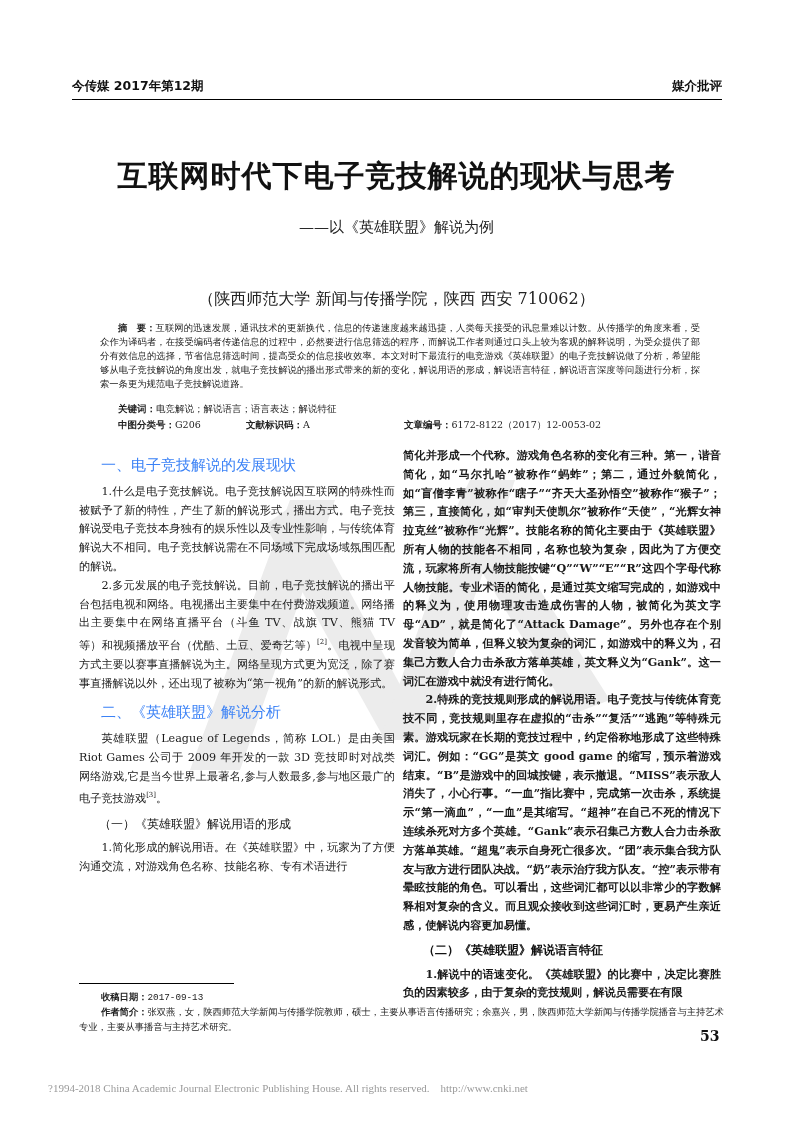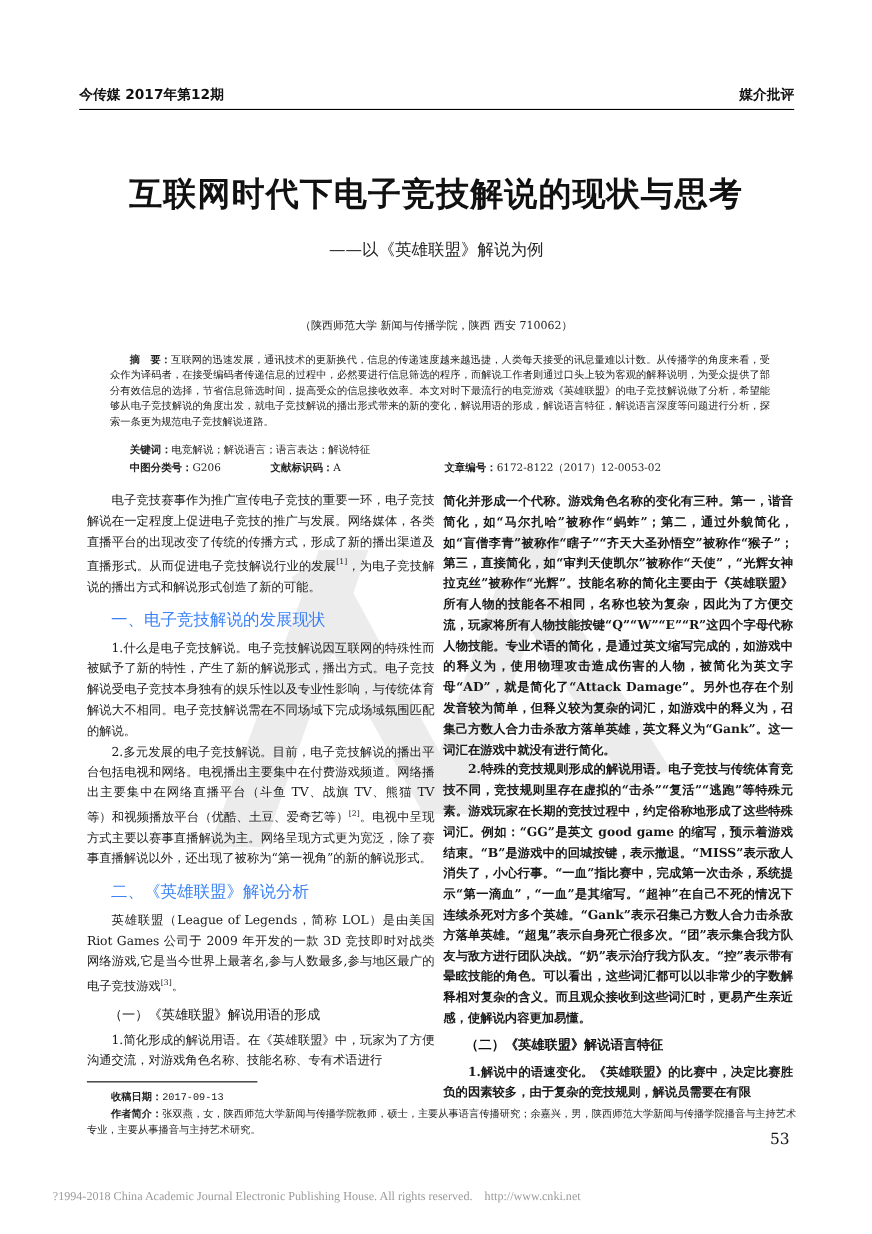--- a/index.html
+++ b/index.html
@@ -7,38 +7,38 @@
          font-family: "DejaVu Serif", "Liberation Serif", serif; color: #1a1a1a; }
   .page { position: absolute; left: 0; top: 0; width: 793px; height: 1122px; }
   .watermark { position: absolute; left: 170px; top: 440px; width: 460px; height: 340px; pointer-events: none; z-index: 0; }
   .header { position: absolute; left: 72px; top: 75px; width: 650px; height: 24px;
             border-bottom: 1.5px solid #000; display: flex; justify-content: space-between; align-items: flex-end; }
   .header span { font-family: "DejaVu Sans", "Liberation Sans", sans-serif; font-size: 12.5px; font-weight: bold; padding-bottom: 4px; color: #111; }
   .title { position: absolute; left: 0; width: 793px; top: 156px; text-align: center;
            font-family: "DejaVu Sans", "Liberation Sans", sans-serif; font-size: 30px; font-weight: bold; letter-spacing: 1px; color: #111; }
   .subtitle { position: absolute; left: 0; width: 793px; top: 218px; text-align: center; font-size: 15px; color: #222; }
   .authors { position: absolute; left: 0; width: 793px; top: 254px; text-align: center; font-size: 17px; letter-spacing: 2px; color: #111; }
-  .affil { position: absolute; left: 0; width: 793px; top: 289px; text-align: center; font-size: 10px; color: #222; }
+  .affil { position: absolute; left: 0; width: 793px; top: 289px; text-align: center; font-size: 16px; color: #222; }
   .abstract { position: absolute; left: 100px; top: 321px; width: 600px; font-size: 9.3px; line-height: 14px; color: #222; text-align: justify; text-indent: 18px; }
   .abstract b { font-weight: bold; }
   .meta { position: absolute; left: 118px; font-size: 9.5px; color: #222; }
   .meta b { font-weight: bold; }
   .col { position: absolute; top: 446px; width: 316px; font-size: 11.2px; line-height: 18.8px; color: #1a1a1a; z-index: 1; }
   .col.left { left: 79px; }
   .col.right { left: 403px; width: 318px; font-weight: bold; }
   .col p { margin: 0; text-align: justify; text-indent: 2em; }
   .col p.noindent { text-indent: 0; }
   .h1 { font-family: "DejaVu Sans", "Liberation Sans", sans-serif; font-size: 15px; margin: 10px 0 8px 22px; color: #3b82f6; }
   .h2 { font-size: 12px; margin: 6px 0 5px 20px; color: #111; }
   sup { font-size: 7px; }
   .footrule { position: absolute; left: 79px; top: 983px; width: 155px; border-top: 1px solid #000; }
   .footnotes { position: absolute; left: 79px; top: 990px; width: 645px; font-size: 9.3px; line-height: 15px; color: #222; font-family: Liberation Mono, monospace; }
   .footnotes p { margin: 0; text-indent: 22px; }
   .footnotes b { font-weight: bold; }
-  .pageno { position: absolute; left: 700px; top: 1028px; font-size: 14px; font-weight: normal; color: #111; }
+  .pageno { position: absolute; left: 700px; top: 1028px; font-size: 14px; font-weight: bold; color: #111; }
   .copyright { position: absolute; left: 18px; top: 1082px; font-size: 11px; color: #9a9a9a; white-space: pre; font-family: "Liberation Serif", serif; margin-left: 30px; }
 </style>
 </head>
 <body>
 
 <div class="page">
 
   <svg class="watermark" viewBox="0 0 460 340">
     <g fill="#ececec">
       <polygon points="20,330 120,60 165,60 70,330"></polygon>
@@ -68,21 +68,20 @@
     <b>中图分类号：</b><span>G206</span>
   </div>
   <div class="meta" style="top:419px; left:246px;">
     <b>文献标识码：</b><span>A</span>
   </div>
   <div class="meta" style="top:419px; left:404px;">
     <b>文章编号：</b><span>6172-8122（2017）12-0053-02</span>
   </div>
 
   <div class="col left">
-    <p><span>电子竞技赛事作为推广宣传电子竞技的重要一环，电子竞技解说在一定程度上促进电子竞技的推广与发展。网络媒体，各类直播平台的出现改变了传统的传播方式，形成了新的播出渠道及直播形式。从而促进电子竞技解说行业的发展</span><sup>[1]</sup><span>，为电子竞技解说的播出方式和解说形式创造了新的可能。</span></p>
     <div class="h1">一、电子竞技解说的发展现状</div>
     <p>1.什么是电子竞技解说。电子竞技解说因互联网的特殊性而被赋予了新的特性，产生了新的解说形式，播出方式。电子竞技解说受电子竞技本身独有的娱乐性以及专业性影响，与传统体育解说大不相同。电子竞技解说需在不同场域下完成场域氛围匹配的解说。</p>
     <p><span>2.多元发展的电子竞技解说。目前，电子竞技解说的播出平台包括电视和网络。电视播出主要集中在付费游戏频道。网络播出主要集中在网络直播平台（斗鱼 TV、战旗 TV、熊猫 TV 等）和视频播放平台（优酷、土豆、爱奇艺等）</span><sup>[2]</sup><span>。电视中呈现方式主要以赛事直播解说为主。网络呈现方式更为宽泛，除了赛事直播解说以外，还出现了被称为“第一视角”的新的解说形式。</span></p>
     <div class="h1">二、《英雄联盟》解说分析</div>
     <p><span>英雄联盟（League of Legends，简称 LOL）是由美国 Riot Games 公司于 2009 年开发的一款 3D 竞技即时对战类网络游戏,它是当今世界上最著名,参与人数最多,参与地区最广的电子竞技游戏</span><sup>[3]</sup><span>。</span></p>
     <div class="h2">（一）《英雄联盟》解说用语的形成</div>
     <p>1.简化形成的解说用语。在《英雄联盟》中，玩家为了方便沟通交流，对游戏角色名称、技能名称、专有术语进行</p>
   </div>
 
   <div class="col right">

